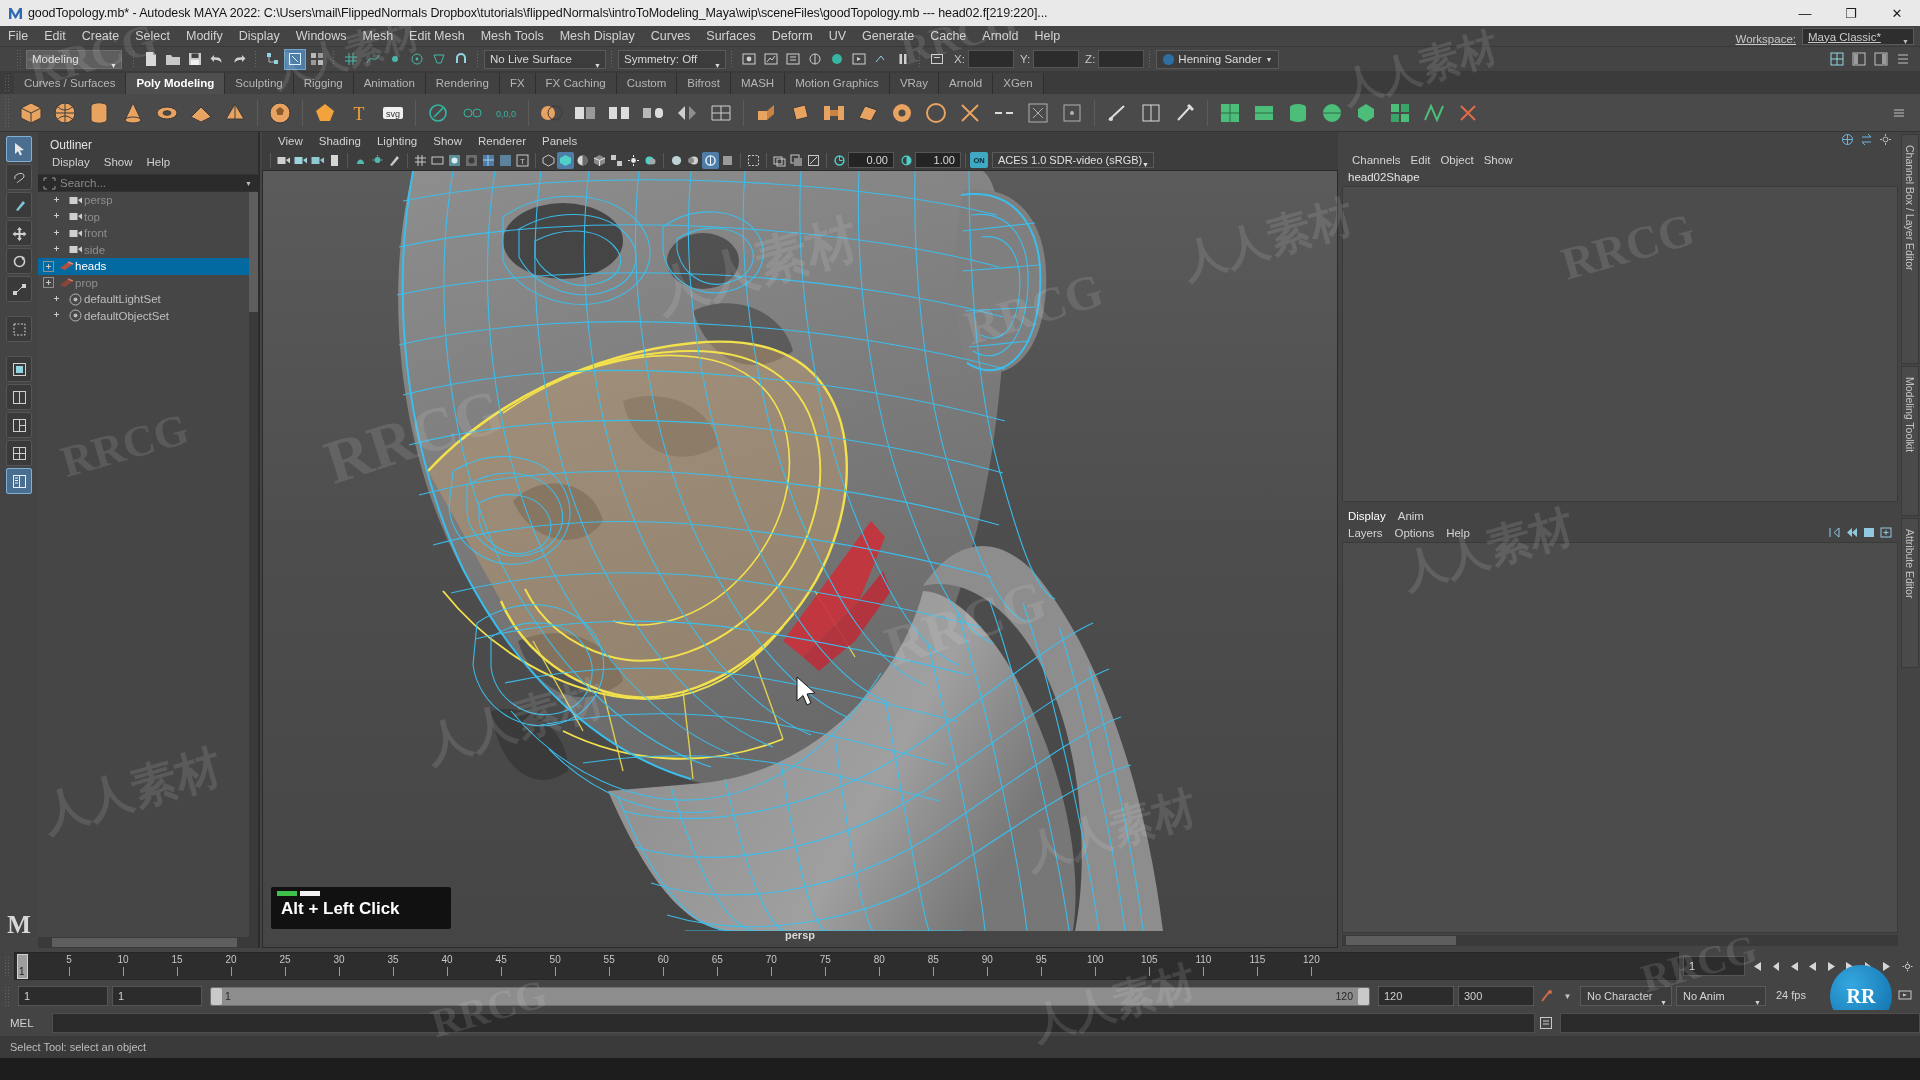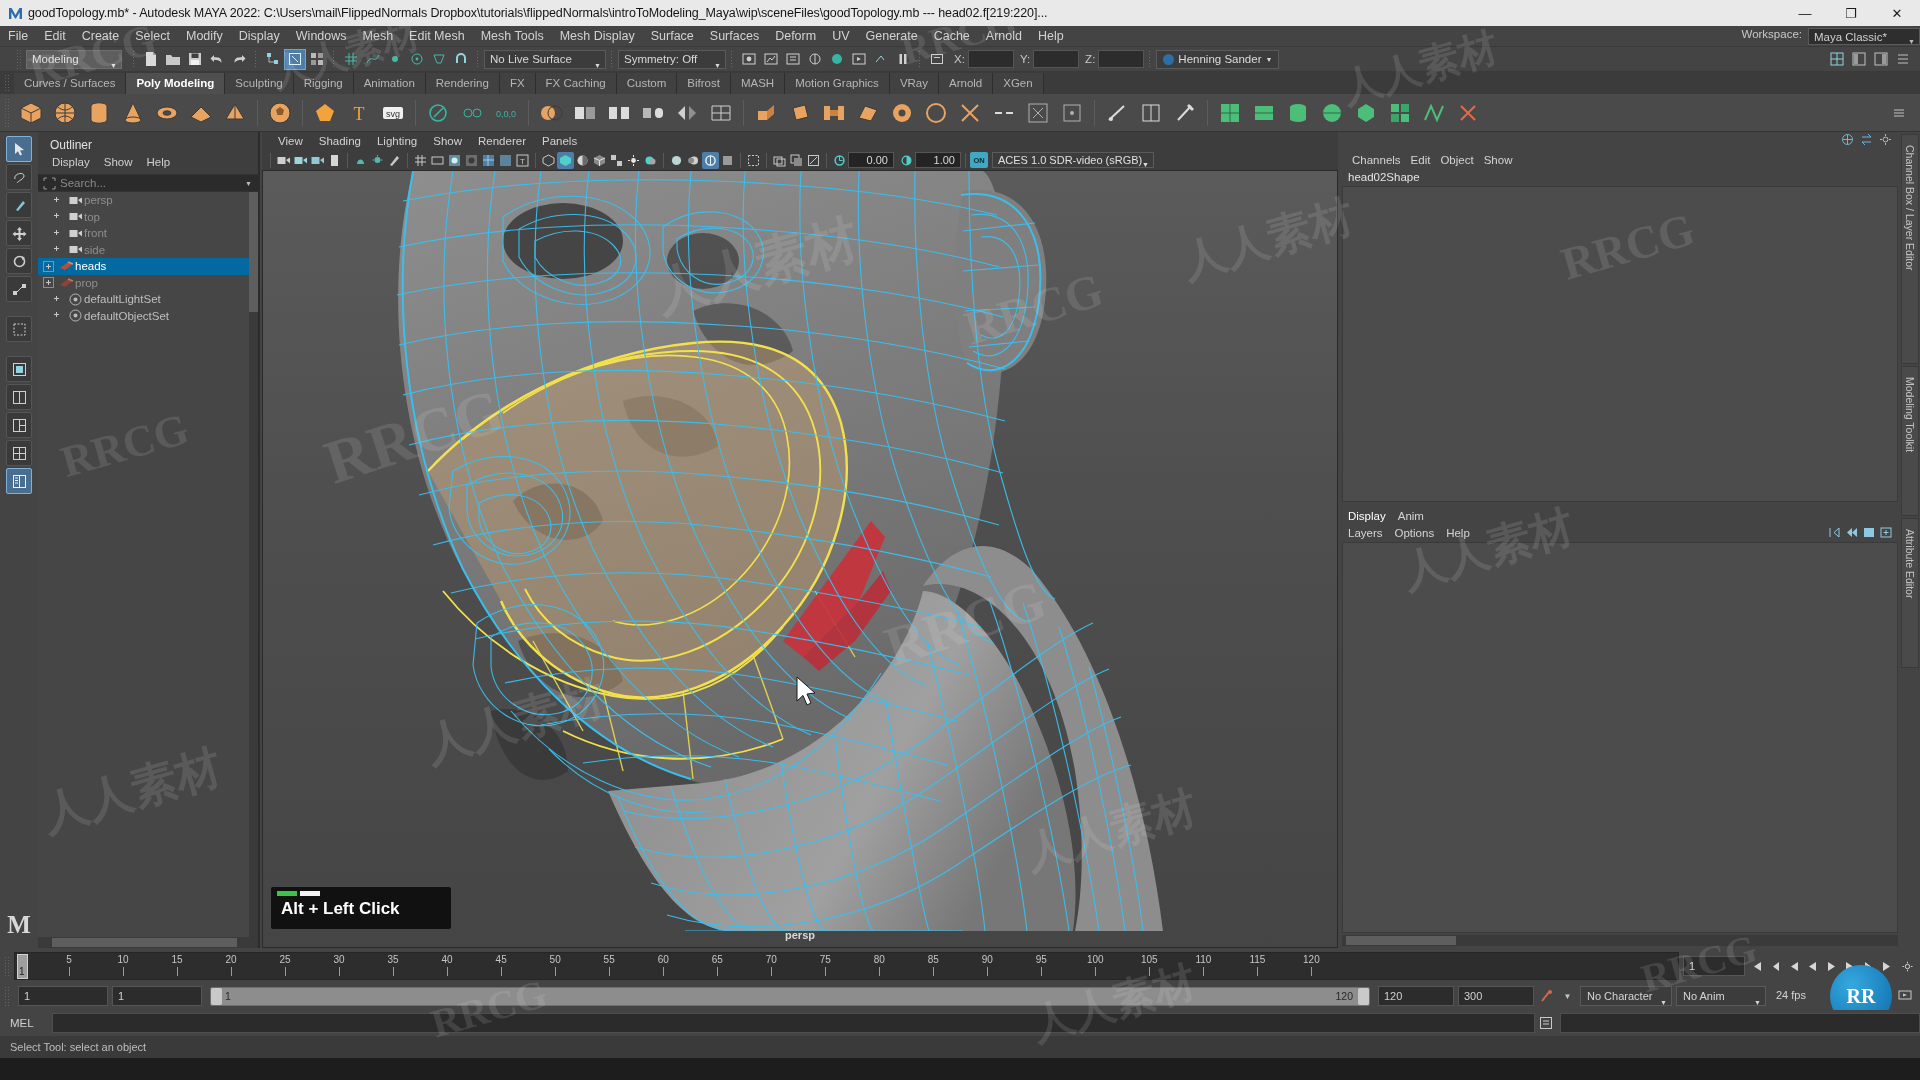--- a/index.html
+++ b/index.html
@@ -36,22 +36,22 @@
   .menubar {
     position: absolute; left: 0; top: 26px; width: 1920px; height: 21px;
     background: #444444; display: flex; align-items: center;
     border-bottom: 1px solid #3a3a3a;
   }
   .menu-item {
     font-size: 12.5px; color: #d2d2d2; padding: 0 8px; line-height: 21px;
     white-space: nowrap;
   }
   .ws-right {
-    margin-left: auto; display: flex; align-items: flex-start; gap: 6px;
-    font-size: 11.5px; color: #c8c8c8;
+    margin-left: auto; display: flex; align-items: flex-end; gap: 6px;
+    padding-right: 6px; font-size: 11.5px; color: #c8c8c8; text-decoration: underline;
   }
   .ws-combo {
     background: #2e2e2e; border: 1px solid #5a5a5a; color: #cfcfcf;
     font-size: 11.5px; padding: 1px 16px 1px 5px; width: 112px; position: relative;
     height: 17px; line-height: 15px;
   }
   .ws-combo .car { position: absolute; right: 4px; top: 5px; font-size: 7px; color: #bbb; }
 
   
   .statusrow {
@@ -363,21 +363,21 @@
     <div class="menu-item">Edit</div>
     <div class="menu-item">Create</div>
     <div class="menu-item">Select</div>
     <div class="menu-item">Modify</div>
     <div class="menu-item">Display</div>
     <div class="menu-item">Windows</div>
     <div class="menu-item">Mesh</div>
     <div class="menu-item">Edit Mesh</div>
     <div class="menu-item">Mesh Tools</div>
     <div class="menu-item">Mesh Display</div>
-    <div class="menu-item">Surface</div>
+    <div class="menu-item">Curves</div>
     <div class="menu-item">Surfaces</div>
     <div class="menu-item">Deform</div>
     <div class="menu-item">UV</div>
     <div class="menu-item">Generate</div>
     <div class="menu-item">Cache</div>
     <div class="menu-item">Arnold</div>
     <div class="menu-item">Help</div>
     <div class="ws-right">
       <span>Workspace:</span>
       <div class="ws-combo">

